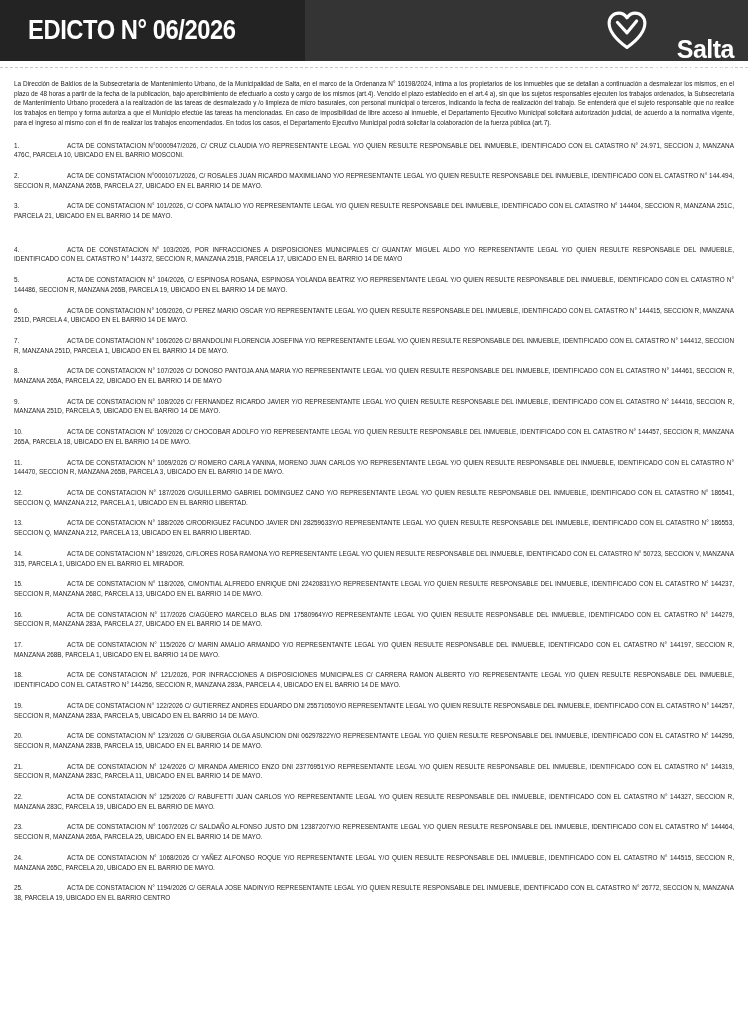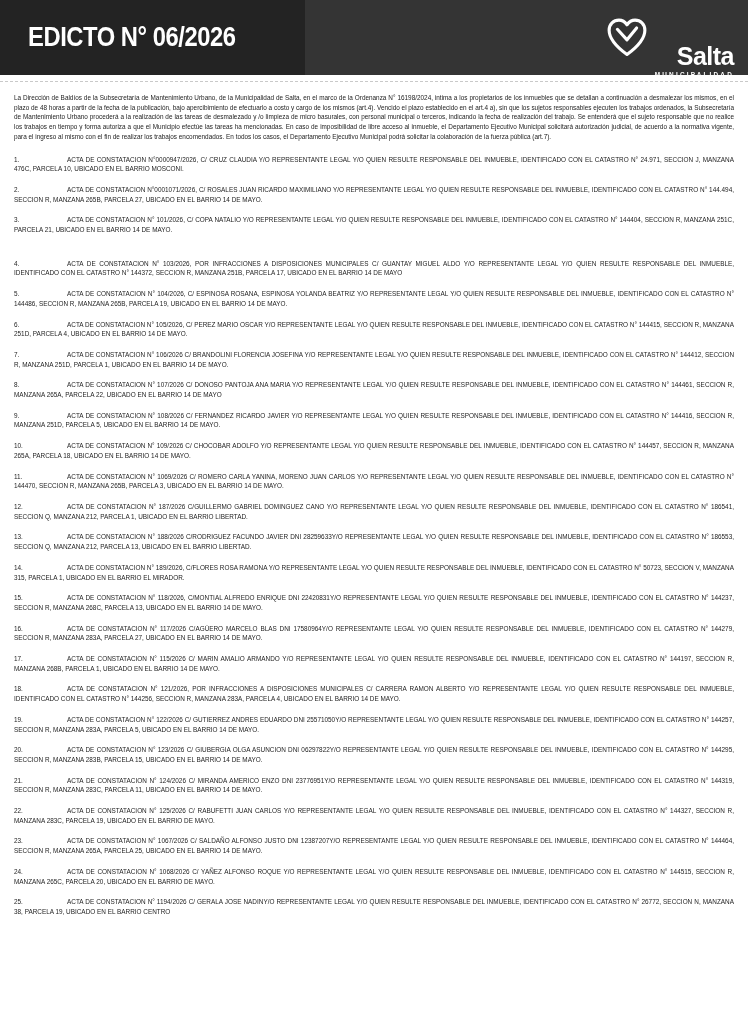--- a/index.html
+++ b/index.html
@@ -12,21 +12,21 @@
   html,body{margin:0;padding:0;background:#ffffff;}
   body{font-family:"Liberation Sans", sans-serif;}
   .page{
     width:748px;
     min-height:1024px;
     background:var(--page-bg);
     position:relative;
   }
   
   .header{
-    height:75px;
+    height:61px;
     width:100%;
     background:var(--header-bg);
     position:relative;
     display:flex;
     align-items:stretch;
   }
   .header-left-box{
     width:305px;
     background:var(--header-box);
     display:flex;

